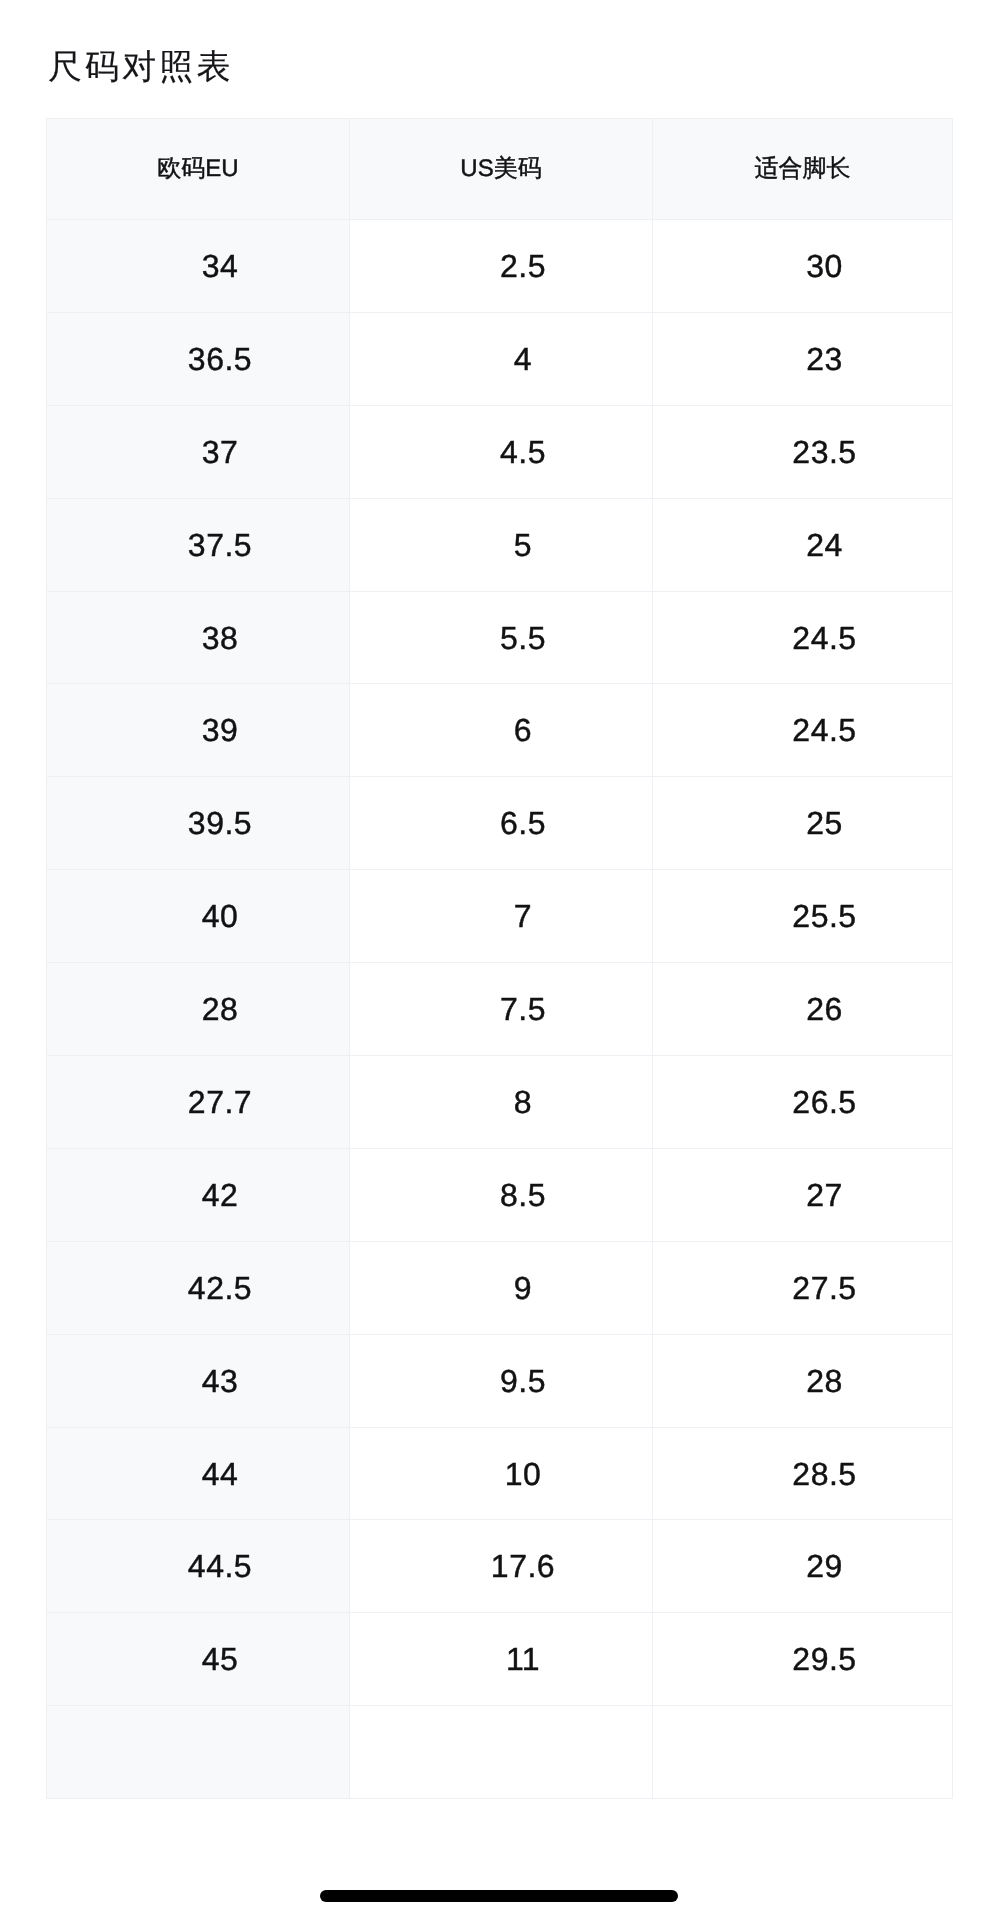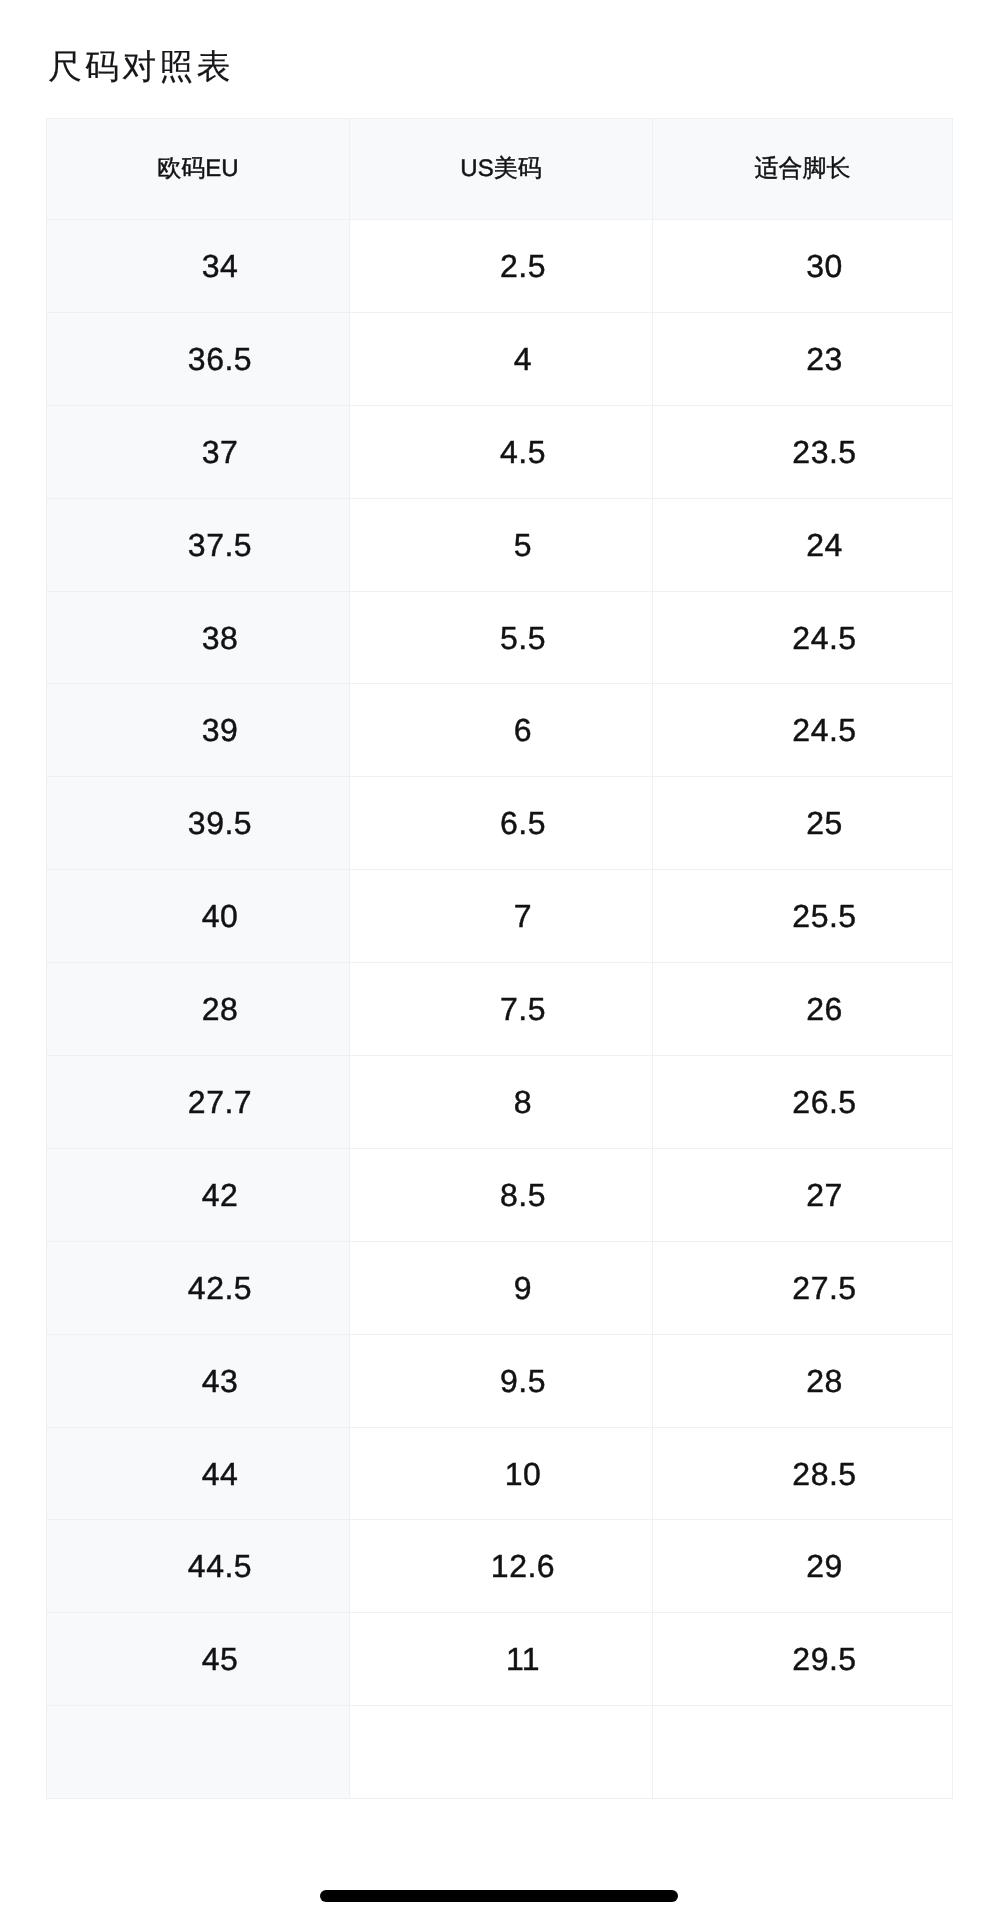--- a/index.html
+++ b/index.html
@@ -161,21 +161,21 @@
           <td class="col-us">9.5</td>
           <td class="col-len">28</td>
         </tr>
         <tr>
           <td class="col-eu">44</td>
           <td class="col-us">10</td>
           <td class="col-len">28.5</td>
         </tr>
         <tr>
           <td class="col-eu">44.5</td>
-          <td class="col-us">12.6</td>
+          <td class="col-us">17.6</td>
           <td class="col-len">29</td>
         </tr>
         <tr>
           <td class="col-eu">45</td>
           <td class="col-us">11</td>
           <td class="col-len">29.5</td>
         </tr>
         <tr>
           <td class="col-eu"></td>
           <td class="col-us"></td>

